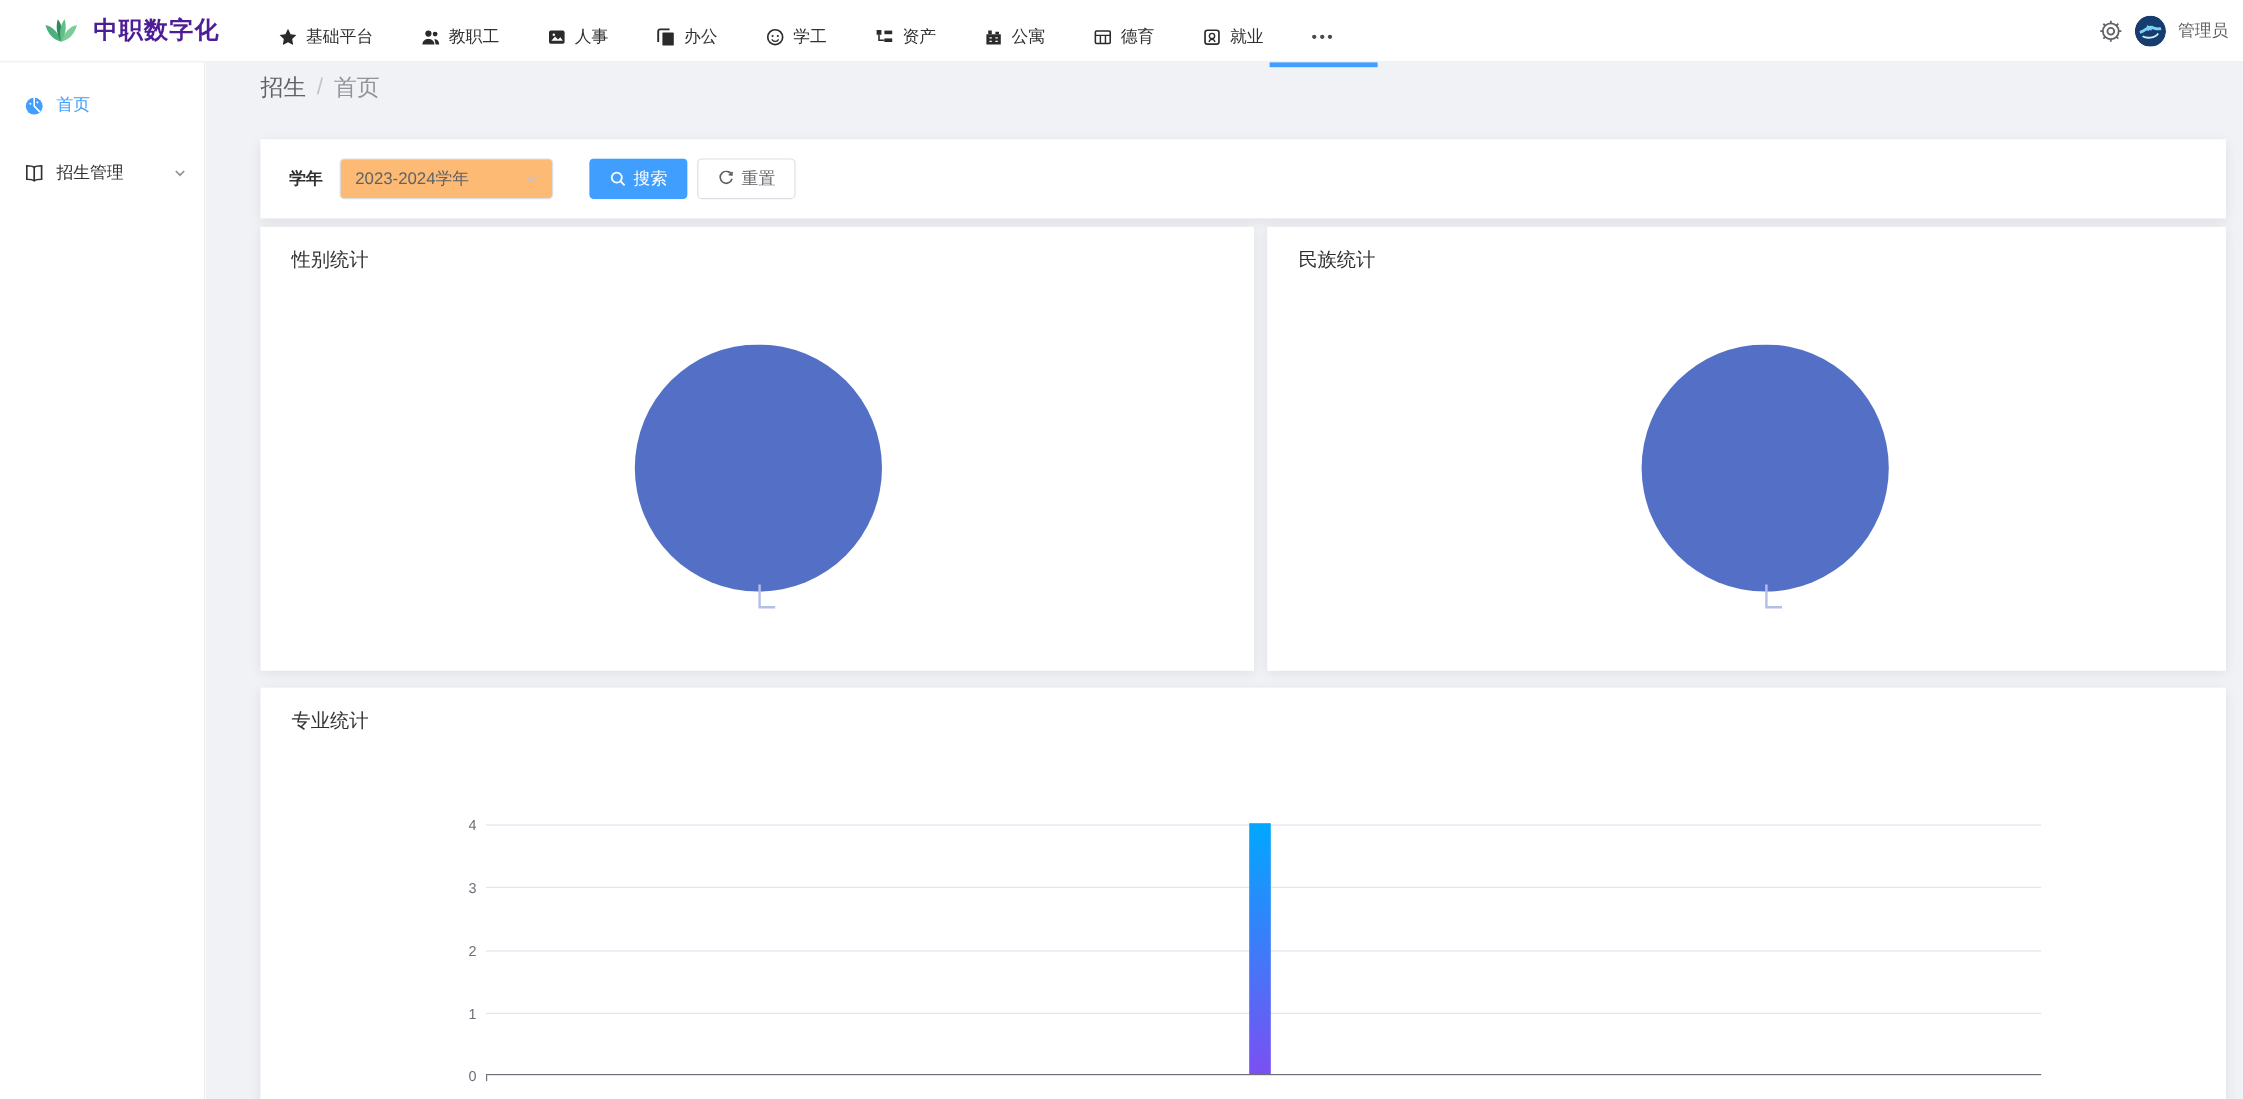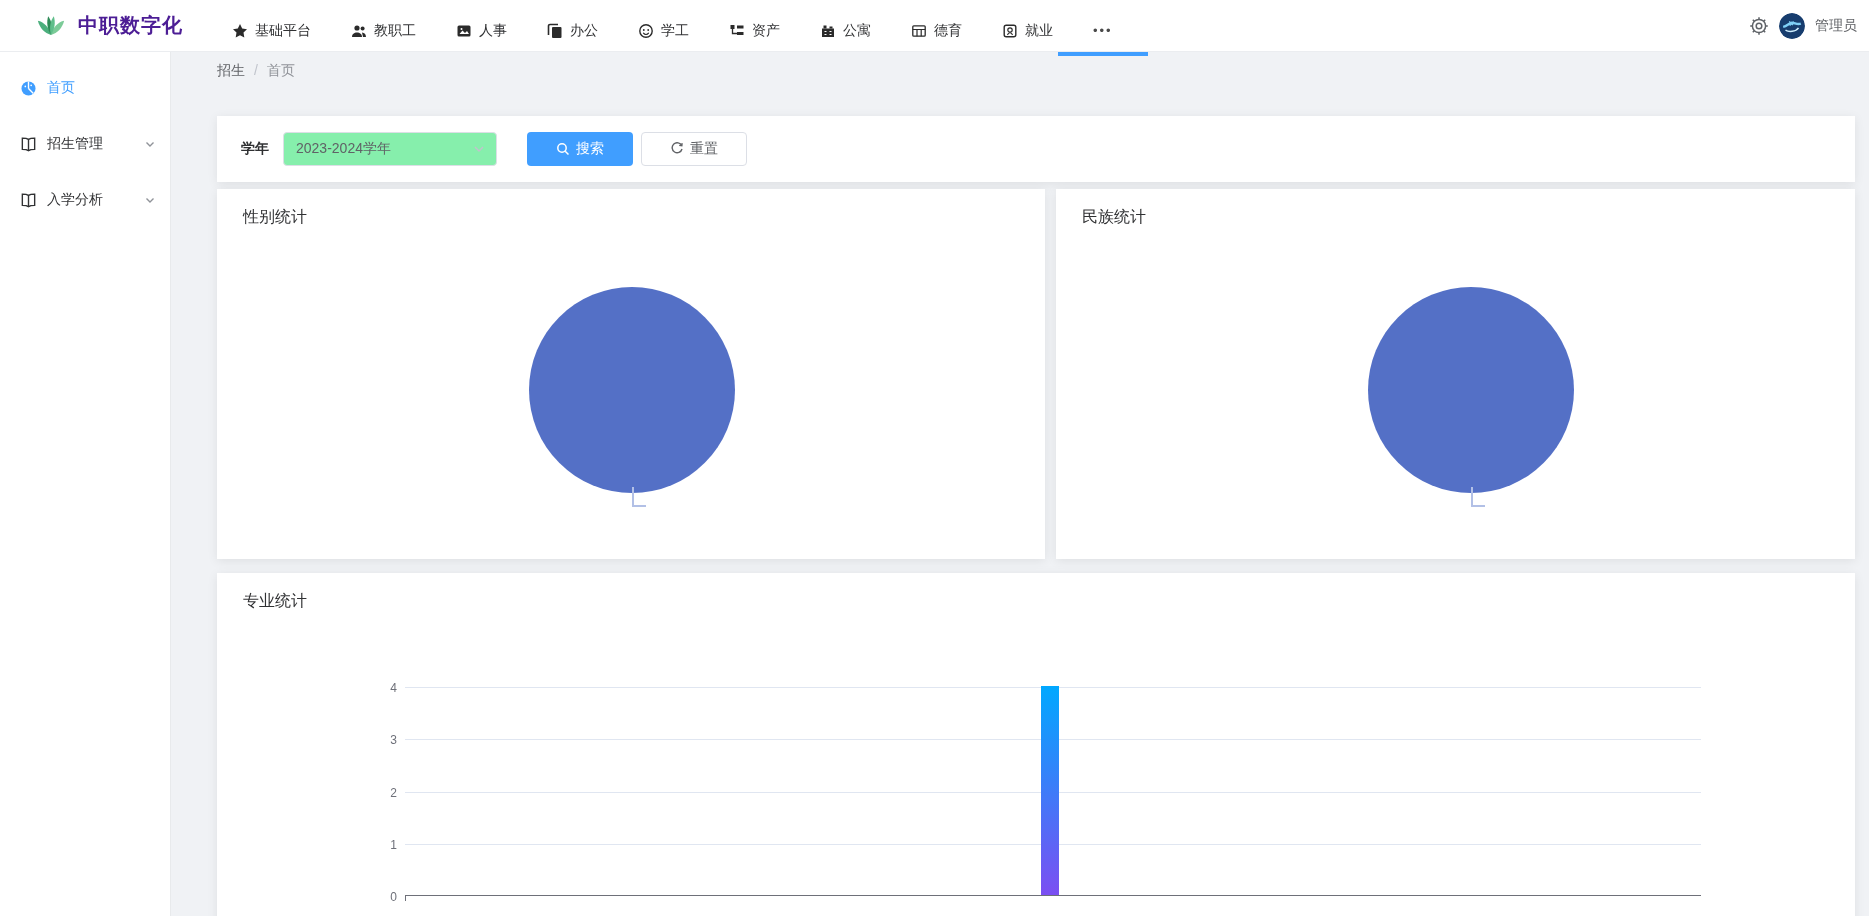--- a/index.html
+++ b/index.html
@@ -32,34 +32,34 @@
     font-size:14px; color:#303133; cursor:pointer; }
   .side-item .s-ic { width:17px; height:17px; display:inline-flex; color:#303133; }
   .side-item .s-ic svg { width:17px; height:17px; }
   .side-item.active, .side-item.active .s-ic { color:#409eff; }
   .side-item .s-label { flex:1; }
   .side-item .s-arrow { width:12px; height:12px; color:#909399; display:inline-flex; }
 
   
   .main { position:absolute; left:171px; top:52px; width:1698px; height:864px;
     padding:10px 14px 0 46px; }
-  .breadcrumb { height:22px; display:flex; gap:9px; font-size:14px; }
+  .breadcrumb { height:22px; display:flex; align-items:center; gap:9px; font-size:19px; }
   .bc-first { color:#606266; cursor:pointer; }
   .bc-sep { color:#c0c4cc; }
   .bc-last { color:#909399; }
 
   .card { background:#fff; border-radius:0; box-shadow:0 2px 10px rgba(0,0,0,0.08); }
   .filter-card { margin-top:32px; height:66px; display:flex; align-items:center; padding-left:24px; }
   .filter-label { font-size:14px; font-weight:bold; color:#303133; }
-  .select { margin-left:14px; width:214px; height:34px; border:1px solid #dcdfe6; border-radius:4px;
-    background:#86efac; display:flex; align-items:center; padding:0 10px 0 12px; cursor:pointer;gap:15px; }
+  .select { margin-left:14px; width:178px; height:34px; border:1px solid #dcdfe6; border-radius:4px;
+    background:#fdba74; display:flex; align-items:center; padding:0 10px 0 12px; cursor:pointer;gap:15px; }
   .select-value { flex:1; font-size:14px; color:#606266; }
   .select .sel-arrow { width:14px; height:14px; color:#c0c4cc; display:inline-flex; }
   .btn { height:34px; border-radius:4px; display:inline-flex; align-items:center; gap:6px;
-    font-size:14px; padding:0 28px; cursor:pointer; border:1px solid transparent; }
+    font-size:14px; padding:0 16px; cursor:pointer; border:1px solid transparent; }
   .btn svg { width:14px; height:14px; }
   .btn-primary { margin-left:30px; background:#409eff; color:#fff; }
   .btn-plain { margin-left:8px; background:#fff; color:#606266; border-color:#dcdfe6; }
 
   .cards-row { margin-top:7px; display:flex; gap:11px; }
   .pie-card { height:370px; position:relative; }
   .pie-card.gender { width:828px; }
   .pie-card.ethnicity { width:799px; }
   .card-title { font-size:16px; font-weight:500; color:#303133; padding:18px 0 0 26px; }
   .pie-svg { position:absolute; left:295px; top:98px; }
@@ -217,34 +217,20 @@
     <span class="s-label">首页</span>
   </div>
   <div class="side-item">
     <span class="s-ic">
       <svg viewBox="0 0 16 16" fill="none" stroke="currentColor" stroke-width="1.3">
           <path d="M8 3.2C6.8 2.3 5 2 2.2 2v10.6c2.8 0 4.6.3 5.8 1.2 1.2-.9 3-1.2 5.8-1.2V2c-2.8 0-4.6.3-5.8 1.2z"></path>
           <path d="M8 3.2v10.6"></path>
         </svg>
     </span>
     <span class="s-label">招生管理</span>
-    <span class="s-arrow">
-      <svg viewBox="0 0 12 12" fill="none" stroke="currentColor" stroke-width="1.4">
-          <path d="M2.5 4.5L6 8l3.5-3.5"></path>
-        </svg>
-    </span>
-  </div>
-  <div class="side-item">
-    <span class="s-ic">
-      <svg viewBox="0 0 16 16" fill="none" stroke="currentColor" stroke-width="1.3">
-          <path d="M8 3.2C6.8 2.3 5 2 2.2 2v10.6c2.8 0 4.6.3 5.8 1.2 1.2-.9 3-1.2 5.8-1.2V2c-2.8 0-4.6.3-5.8 1.2z"></path>
-          <path d="M8 3.2v10.6"></path>
-        </svg>
-    </span>
-    <span class="s-label">入学分析</span>
     <span class="s-arrow">
       <svg viewBox="0 0 12 12" fill="none" stroke="currentColor" stroke-width="1.4">
           <path d="M2.5 4.5L6 8l3.5-3.5"></path>
         </svg>
     </span>
   </div>
 </div>
 
 <div class="main">
 

